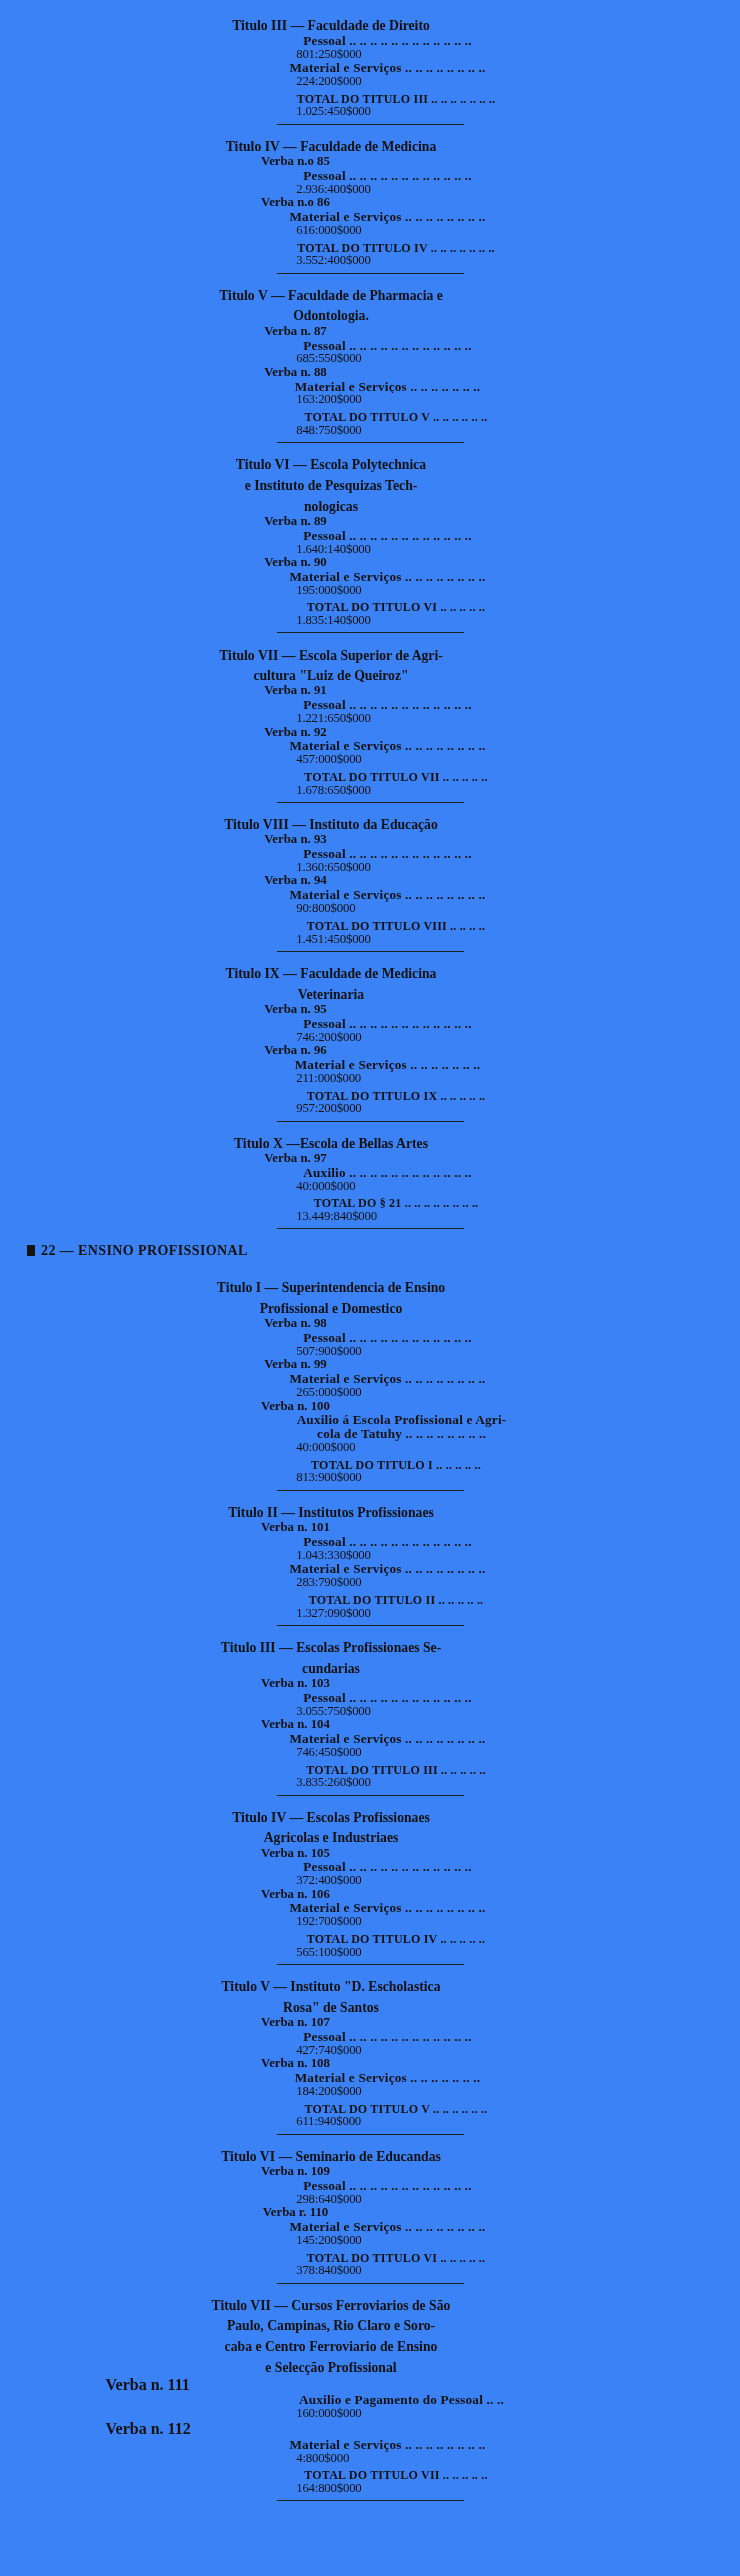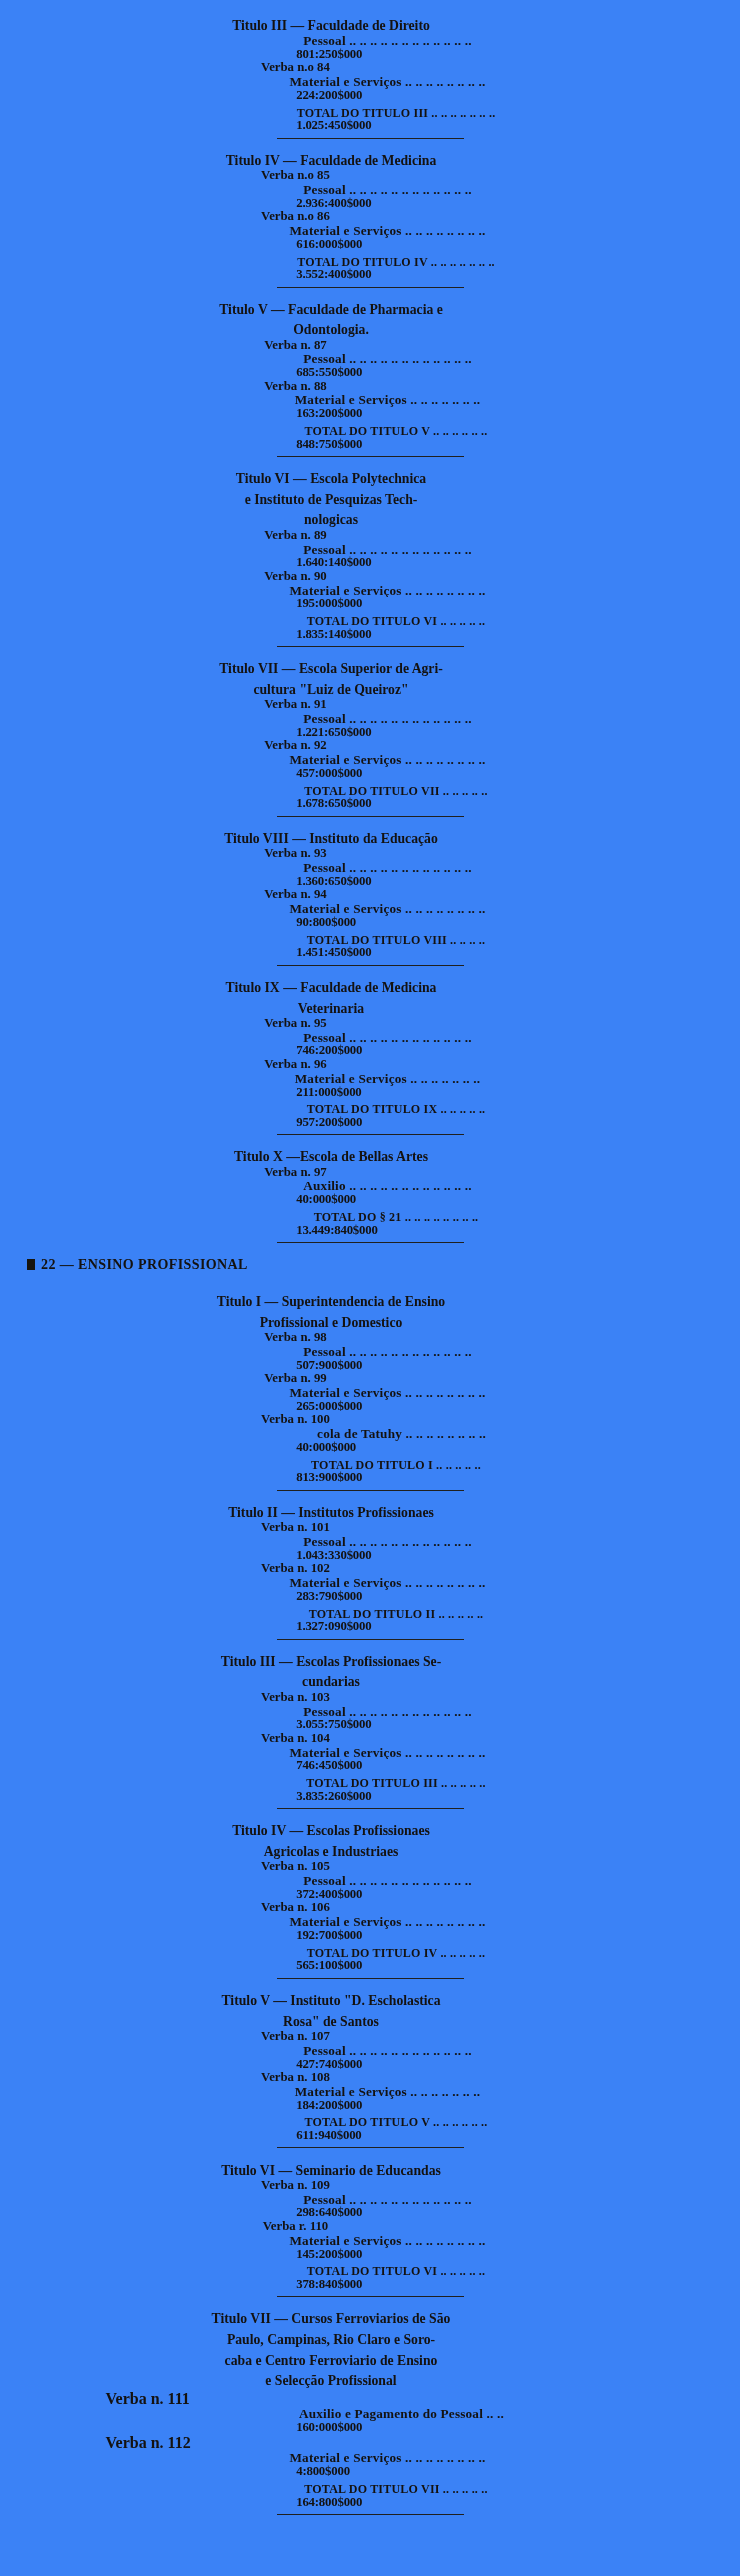--- a/index.html
+++ b/index.html
@@ -40,21 +40,21 @@
     overflow: hidden;
     font-size: 13.2px;
     letter-spacing: 0.2px;
   }
   .val {
     flex: 0 0 auto;
     width: 168px;
     text-align: left;
     padding-left: 19.4px;
     font-size: 12.8px;
-    font-weight: bold;
+    font-weight: normal;
     letter-spacing: -0.2px;
     font-family: "Liberation Serif", serif;
   }
   
   .head {
     font-weight: bold;
     font-size: 13.7px;
     text-align: center;
     line-height: 1.12;
     margin: 5.3px 0 0.9px 0;
@@ -116,21 +116,20 @@
 <body>
 
 <div id="page">
   <div class="doc" id="doc-root">
       <div class="gap"></div>
       <div class="head">Titulo III — Faculdade de Direito</div>
       <div class="row item">
         <div class="lbl">Pessoal .. .. .. .. .. .. .. .. .. .. .. ..</div>
         <div class="val">801:250$000</div>
       </div>
-      <div class="verba">Verba n.o 84</div>
       <div class="row item">
         <div class="lbl">Material e Serviços .. .. .. .. .. .. .. ..</div>
         <div class="val">224:200$000</div>
       </div>
       <div class="row total">
         <div class="lbl">TOTAL DO TITULO III .. .. .. .. .. .. ..</div>
         <div class="val">1.025:450$000</div>
       </div>
       <div class="gap"></div>
       <div class="head">Titulo IV — Faculdade de Medicina</div>
@@ -253,35 +252,38 @@
         <div class="lbl">Pessoal .. .. .. .. .. .. .. .. .. .. .. ..</div>
         <div class="val">507:900$000</div>
       </div>
       <div class="verba">Verba n. 99</div>
       <div class="row item">
         <div class="lbl">Material e Serviços .. .. .. .. .. .. .. ..</div>
         <div class="val">265:000$000</div>
       </div>
       <div class="verba">Verba n. 100</div>
       <div class="row aux">
+        <div class="lbl">Auxilio á Escola  Profissional e  Agri-</div>
+        <div class="val"></div>
+      </div>
+      <div class="row aux">
         <div class="lbl">cola de Tatuhy .. .. .. .. .. .. .. ..</div>
         <div class="val">40:000$000</div>
       </div>
       <div class="row total">
         <div class="lbl">TOTAL DO TITULO I .. .. .. .. ..</div>
         <div class="val">813:900$000</div>
       </div>
       <div class="gap"></div>
       <div class="head">Titulo II — Institutos Profissionaes</div>
       <div class="verba">Verba n. 101</div>
       <div class="row item">
         <div class="lbl">Pessoal .. .. .. .. .. .. .. .. .. .. .. ..</div>
         <div class="val">1.043:330$000</div>
       </div>
-      <div class="verba">Verba n. 102</div>
       <div class="row item">
         <div class="lbl">Material e Serviços .. .. .. .. .. .. .. ..</div>
         <div class="val">283:790$000</div>
       </div>
       <div class="row total">
         <div class="lbl">TOTAL DO TITULO II .. .. .. .. ..</div>
         <div class="val">1.327:090$000</div>
       </div>
       <div class="gap"></div>
       <div class="head">Titulo III — Escolas Profissionaes Se-</div>

